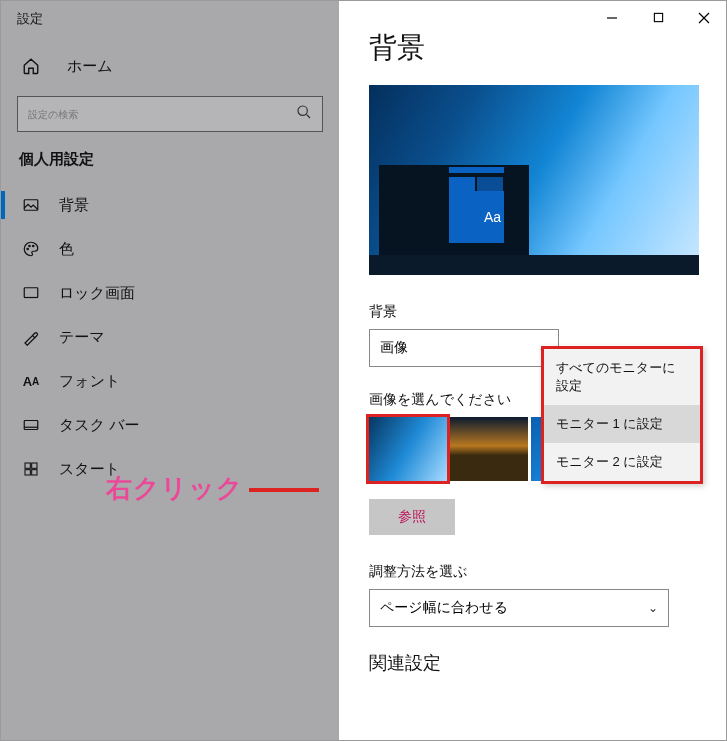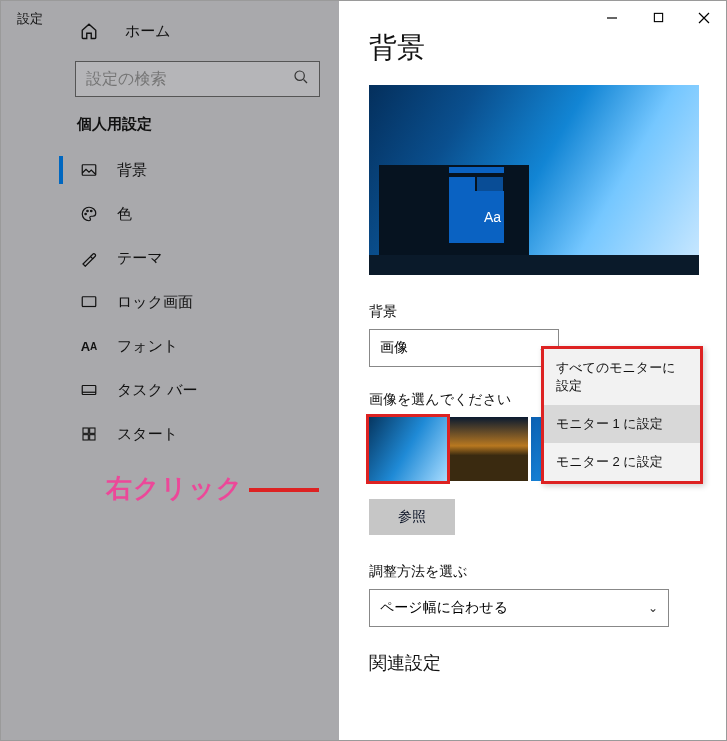--- a/index.html
+++ b/index.html
@@ -1,26 +1,26 @@
 <!DOCTYPE html>
 <html><head>
 <meta charset="utf-8">
 <style>
 * { margin:0; padding:0; box-sizing:border-box; font-family:"Yu Gothic UI","Meiryo",sans-serif; }
 body { width:727px; height:741px; background:#fff; overflow:hidden; position:relative; }
 .win { display:flex; width:100%; height:100%; border:1px solid #9a9a9a; }
-.sidebar { width:338px; background:#a9a9ac; display:flex; padding:0; }
+.sidebar { width:338px; background:#a9a9ac; display:flex; flex-direction:column; padding:0; }
 .sidebar-header { height:35px; display:flex; align-items:center; padding:0 16px; font-size:13px; color:#111; }
 .titlebar-right { position:absolute; top:0; right:0; height:35px; display:flex; align-items:center; }
 .tbtn { width:46px; height:35px; display:flex; align-items:center; justify-content:center; font-size:14px; color:#000; }
 .tbtn svg { stroke:#000; }
 .side-content { padding:10px 16px 0 16px; }
 .home-row { display:flex; align-items:center; gap:26px; padding:10px 4px; font-size:15px; color:#111; }
 .searchbox { margin:10px 0 18px 0; height:36px; border:1px solid #555; background:#b5b5b8; display:flex; align-items:center; padding:0 10px; justify-content:space-between; }
-.searchbox input { background:transparent; border:none; font-size:16px; color:#444; outline:none; width:85%; }
+.searchbox input { background:transparent; border:none; font-size:10px; color:#444; outline:none; width:85%; }
 .section-title { font-size:15px; font-weight:600; color:#111; margin:4px 0 14px 2px; }
 .nav-item { display:flex; align-items:center; gap:18px; padding:12px 4px 12px 4px; font-size:15px; color:#111; position:relative; margin-left:-16px; padding-left:20px; }
 .nav-item.active::before { content:""; position:absolute; left:0; top:8px; bottom:8px; width:4px; background:#0067c0; }
 .nav-icon { width:20px; height:20px; display:flex; align-items:center; justify-content:center; }
 .main { flex:1; background:#fff; padding:28px 30px 0 30px; overflow:hidden; }
 .page-title { font-size:28px; font-weight:400; color:#111; margin-bottom:18px; }
 .preview { width:330px; height:190px; background:linear-gradient(120deg,#042f5c 0%,#0a4f8e 25%,#1285d4 50%,#75c7ff 70%,#cde9ff 100%); position:relative; margin-bottom:28px; }
 .preview .taskbar { position:absolute; bottom:0; left:0; right:0; height:20px; background:#0a1a2a; }
 .preview .startpanel { position:absolute; bottom:20px; left:10px; width:150px; height:90px; background:#061320; }
 .preview .tile { position:absolute; bottom:32px; left:80px; width:55px; height:52px; background:#0a62c2; display:flex; align-items:center; justify-content:center; color:#fff; font-size:14px;padding-left:32px; }
@@ -33,21 +33,21 @@
 .field-label { font-size:14px; color:#111; margin-bottom:8px; }
 .dropdown { height:36px; border:1px solid #888; background:#fff; display:flex; align-items:center; justify-content:space-between; padding:18px 10px; font-size:14px; width:300px; margin-bottom:24px; }
 .dropdown.fit { width:300px; }
 .chev { font-size:12px; color:#333; }
 .thumbs { display:flex; gap:3px; margin-bottom:12px; }
 .thumb { width:78px; height:64px; background:#888; }
 .thumb.sel { outline:3px solid #d22; outline-offset:0; background:linear-gradient(120deg,#063660,#1f8ad6,#a8dcff); }
 .thumb.t2 { background:linear-gradient(to top,#3a2a10 40%,#b87820 55%,#0a1a30 100%); position:relative;}
 .thumb.t3 { background:linear-gradient(120deg,#0a5fb0,#1a8ae0,#5cb8f5); }
 .thumb.t4 { background:linear-gradient(to bottom,#6aa8e0 50%,#2a5a3a 50%,#2a5a3a 70%,#3a6aa0 70%); }
-.browse { margin-top:6px; width:86px; height:36px; background:#c6c6c6; border:none; font-size:14px; color:#0f172a; margin-bottom:28px; }
+.browse { margin-top:6px; width:86px; height:36px; background:#c6c6c6; border:none; font-size:14px; color:#be185d; margin-bottom:28px; }
 .ctx { position:absolute; top:346px; left:541px; width:162px; background:#f2f2f2; border:3px solid #d22; box-shadow:2px 2px 6px rgba(0,0,0,.2); }
 .ctx-item { padding:10px 12px; font-size:13px; color:#111; background:#f2f2f2; }
 .ctx-item.hl { background:#d8d8d8; }
 .anno { position:absolute; top:471px; left:106px; color:#ec4899; font-size:26px; font-weight:700; display:flex; align-items:center; letter-spacing:1px;}
 .anno .line { width:70px; height:4px; background:#d22; margin-left:6px; margin-top:2px;}
 .related { font-size:18px; font-weight:400; color:#111; margin-top:20px; }
 .bg-dd-short { width:190px !important; }
 </style>
 </head>
 <body>
@@ -97,35 +97,35 @@
               <circle cx="10" cy="8" r="1"></circle>
               <circle cx="15" cy="8" r="1"></circle>
             </svg>
         </span>
         <span>色</span>
       </div>
 
       <div class="nav-item">
         <span class="nav-icon">
           <svg width="18" height="18" viewBox="0 0 24 24" fill="none" stroke="#111" stroke-width="1.6">
+              <rect x="3" y="5" width="18" height="13" rx="1"></rect>
+              <path d="M3 18h18"></path>
+            </svg>
+        </span>
+        <span>ロック画面</span>
+      </div>
+
+      <div class="nav-item">
+        <span class="nav-icon">
+          <svg width="18" height="18" viewBox="0 0 24 24" fill="none" stroke="#111" stroke-width="1.6">
               <path d="M4 20l10-10 3 3L7 23z"></path>
               <path d="m14 10 3-3a2 2 0 0 1 3 3l-3 3"></path>
             </svg>
         </span>
         <span>テーマ</span>
-      </div>
-
-      <div class="nav-item">
-        <span class="nav-icon">
-          <svg width="18" height="18" viewBox="0 0 24 24" fill="none" stroke="#111" stroke-width="1.6">
-              <rect x="3" y="5" width="18" height="13" rx="1"></rect>
-              <path d="M3 18h18"></path>
-            </svg>
-        </span>
-        <span>ロック画面</span>
       </div>
 
       <div class="nav-item">
         <span class="nav-icon" style="font-size:13px;font-weight:600;">A<span style="font-size:10px;">A</span></span>
         <span>フォント</span>
       </div>
 
       <div class="nav-item">
         <span class="nav-icon">
           <svg width="18" height="18" viewBox="0 0 24 24" fill="none" stroke="#111" stroke-width="1.6">

